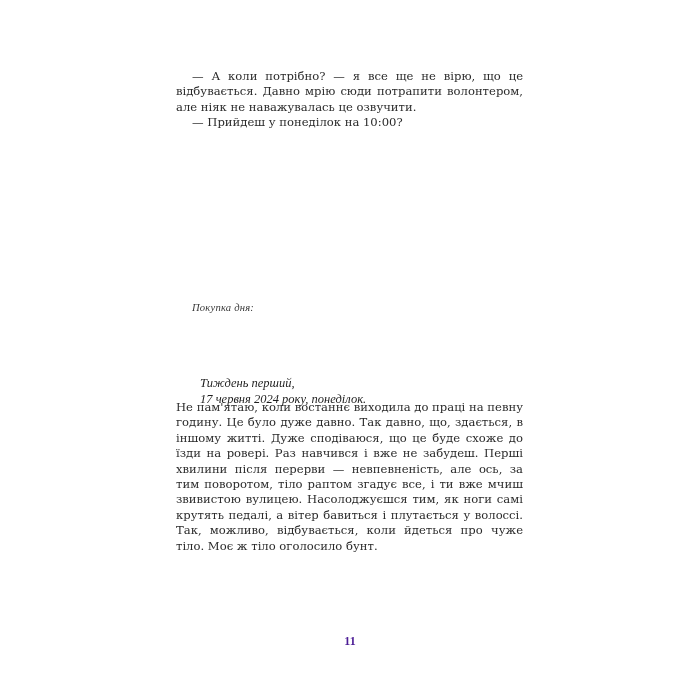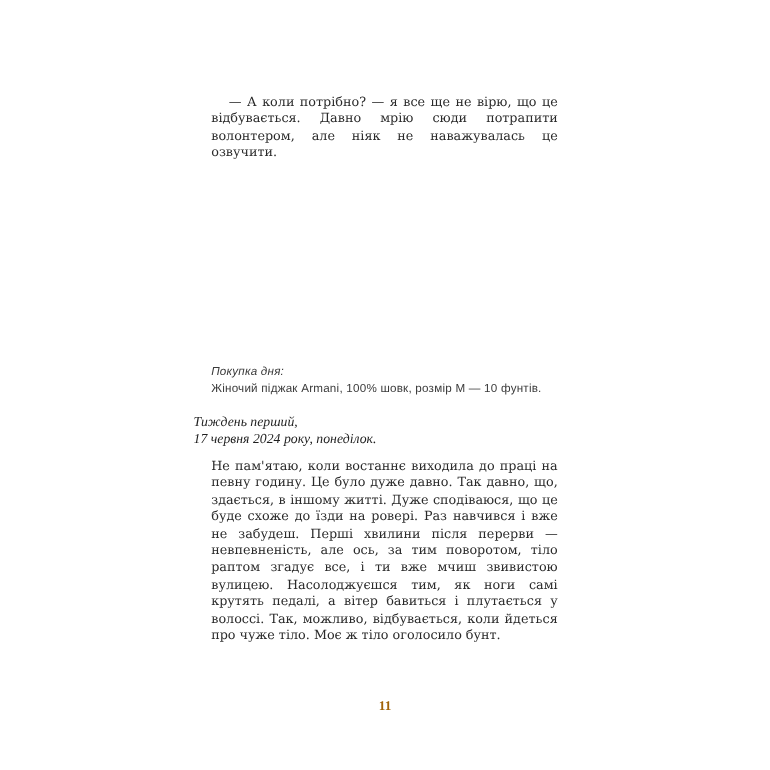--- a/index.html
+++ b/index.html
@@ -6,55 +6,55 @@
   body { width: 700px; height: 700px; position: relative; overflow: hidden; }
   .page {
     position: absolute; left: 0; top: 0; width: 700px; height: 700px; background: #ffffff;
   }
   .text-block {
     position: absolute; left: 176px; width: 347px;
     font-family: "DejaVu Serif", "Liberation Serif", serif;
     font-size: 11.6px; line-height: 15.4px; color: #2a2a2a;
     text-align: justify;
   }
-  .text-block p { margin: 16px; text-indent: 16px; }
+  .text-block p { margin: 0; text-indent: 16px; }
   .text-block p.noindent { text-indent: 0; }
   .top-block { top: 69px; }
   .purchase {
     position: absolute; left: 192px; top: 300px; width: 330px;
-    font-family: Liberation Sans, sans-serif;
-    font-size: 10.6px; line-height: 15.4px; color: #3a3a3a; letter-spacing: 0.2px; margin-top: 31px;
+    font-family: Liberation Serif, serif;
+    font-size: 10.6px; line-height: 15.4px; color: #3a3a3a; letter-spacing: 0.2px;
   }
   .purchase .label { font-style: italic; display: block; }
   .purchase .item { display: block; }
   .heading {
     position: absolute; left: 176px; top: 375px; width: 347px;
     font-family: "Liberation Serif", "DejaVu Serif", serif;
     font-style: italic; font-size: 12.5px; line-height: 16px; color: #1e1e1e;
   }
-  .heading span { display: block; }
+  .heading span { display: block; margin-left: 24px; }
   .body-block { top: 400px; }
   .page-number {
     position: absolute; left: 0; width: 700px; top: 634px; text-align: center;
     font-family: "Liberation Serif", "DejaVu Serif", serif;
-    font-weight: bold; font-size: 12px; color: #a16207; padding-left: -4px;
+    font-weight: bold; font-size: 12px; color: #4c1d95; padding-left: -4px;
   }
 </style>
 </head>
 <body>
 
 <div class="page">
 
   <div class="text-block top-block">
     <p>— А коли потрібно? — я все ще не вірю, що це відбувається. Давно мрію сюди потрапити волонтером, але ніяк не наважувалась це озвучити.</p>
+    <p>— Прийдеш у понеділок на 10:00?</p>
   </div>
 
   <div class="purchase">
     <span class="label">Покупка дня:</span>
-    <span class="item">Жіночий піджак Armani, 100% шовк, розмір M — 10 фунтів.</span>
   </div>
 
   <div class="heading">
     <span>Тиждень перший,</span>
     <span>17 червня 2024 року, понеділок.</span>
   </div>
 
   <div class="text-block body-block">
     <p class="noindent">Не пам'ятаю, коли востаннє виходила до праці на певну годину. Це було дуже давно. Так давно, що, здається, в іншому житті. Дуже сподіваюся, що це буде схоже до їзди на ровері. Раз навчився і вже не забудеш. Перші хвилини після перерви — невпевненість, але ось, за тим поворотом, тіло раптом згадує все, і ти вже мчиш звивистою вулицею. Насолоджуєшся тим, як ноги самі крутять педалі, а вітер бавиться і плутається у волоссі. Так, можливо, відбувається, коли йдеться про чуже тіло. Моє ж тіло оголосило бунт.</p>
   </div>

